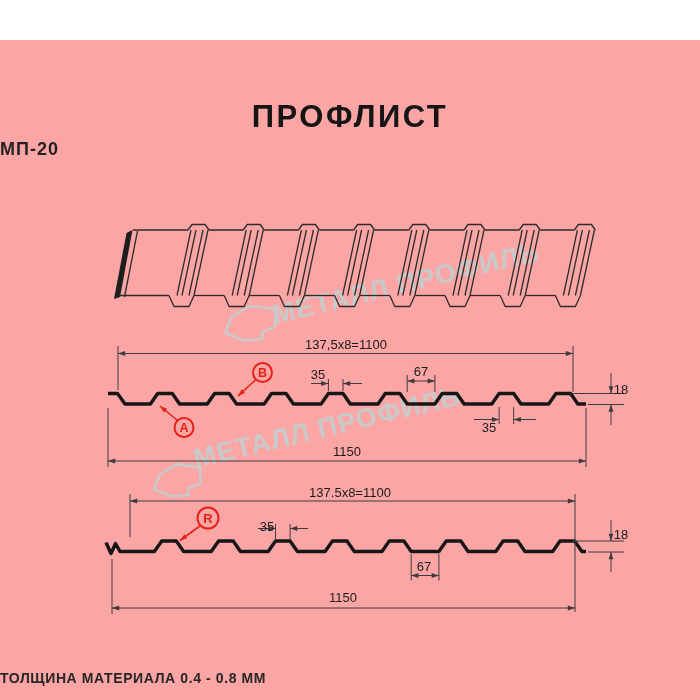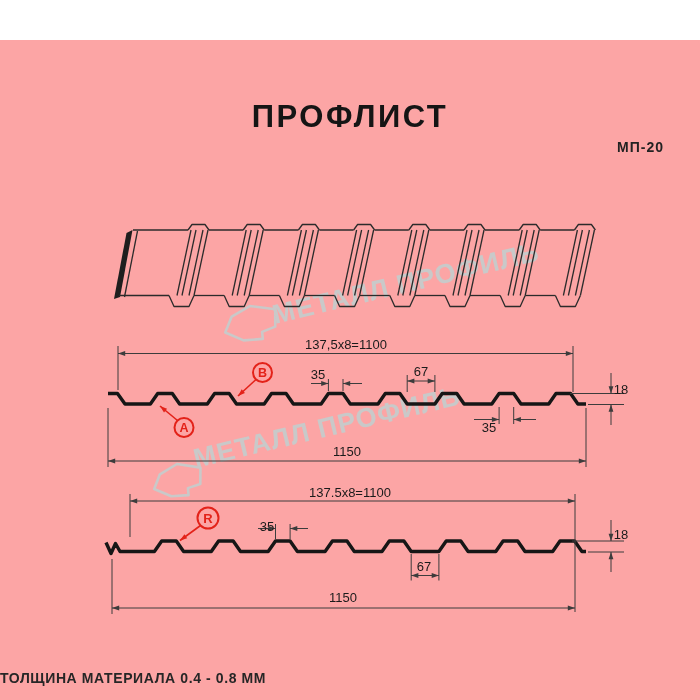--- a/index.html
+++ b/index.html
@@ -1,21 +1,21 @@
 <!DOCTYPE html>
 <html><head>
 <meta charset="utf-8">
 <style>
   html,body{margin:0;padding:0;background:#ffffff;}
   .stage{position:relative;width:700px;height:700px;background:#fca5a5;overflow:hidden;
          font-family:"Liberation Sans","DejaVu Sans",sans-serif;margin-top:40px;}
   .title{position:absolute;left:0;top:59px;width:700px;text-align:center;
          font-size:31px;font-weight:bold;letter-spacing:2.5px;color:#151515;}
-  .subtitle{position:absolute;left:0;top:99px;width:664px;text-align:right;
-         font-size:14px;font-weight:bold;letter-spacing:1px;color:#222;}
+  .subtitle{position:absolute;left:0;top:99px;width:664px;text-align:left;
+         font-size:18px;font-weight:bold;letter-spacing:1px;color:#222;}
   .footer{position:absolute;left:0;top:630px;width:700px;text-align:left;
          font-size:14px;font-weight:bold;letter-spacing:.6px;color:#262626;}
   svg{position:absolute;left:0;top:0;}
   text.dim{font-family:"Liberation Sans","DejaVu Sans",sans-serif;font-size:13px;fill:#1b1b1b;text-anchor:middle;}
   text.ptlabel{font-family:"Liberation Sans","DejaVu Sans",sans-serif;font-weight:bold;text-anchor:middle;}
   text.wm{font-family:"Liberation Sans","DejaVu Sans",sans-serif;font-weight:bold;font-size:27px;
           letter-spacing:1px;text-anchor:middle;}
 </style>
 </head>
 <body>

